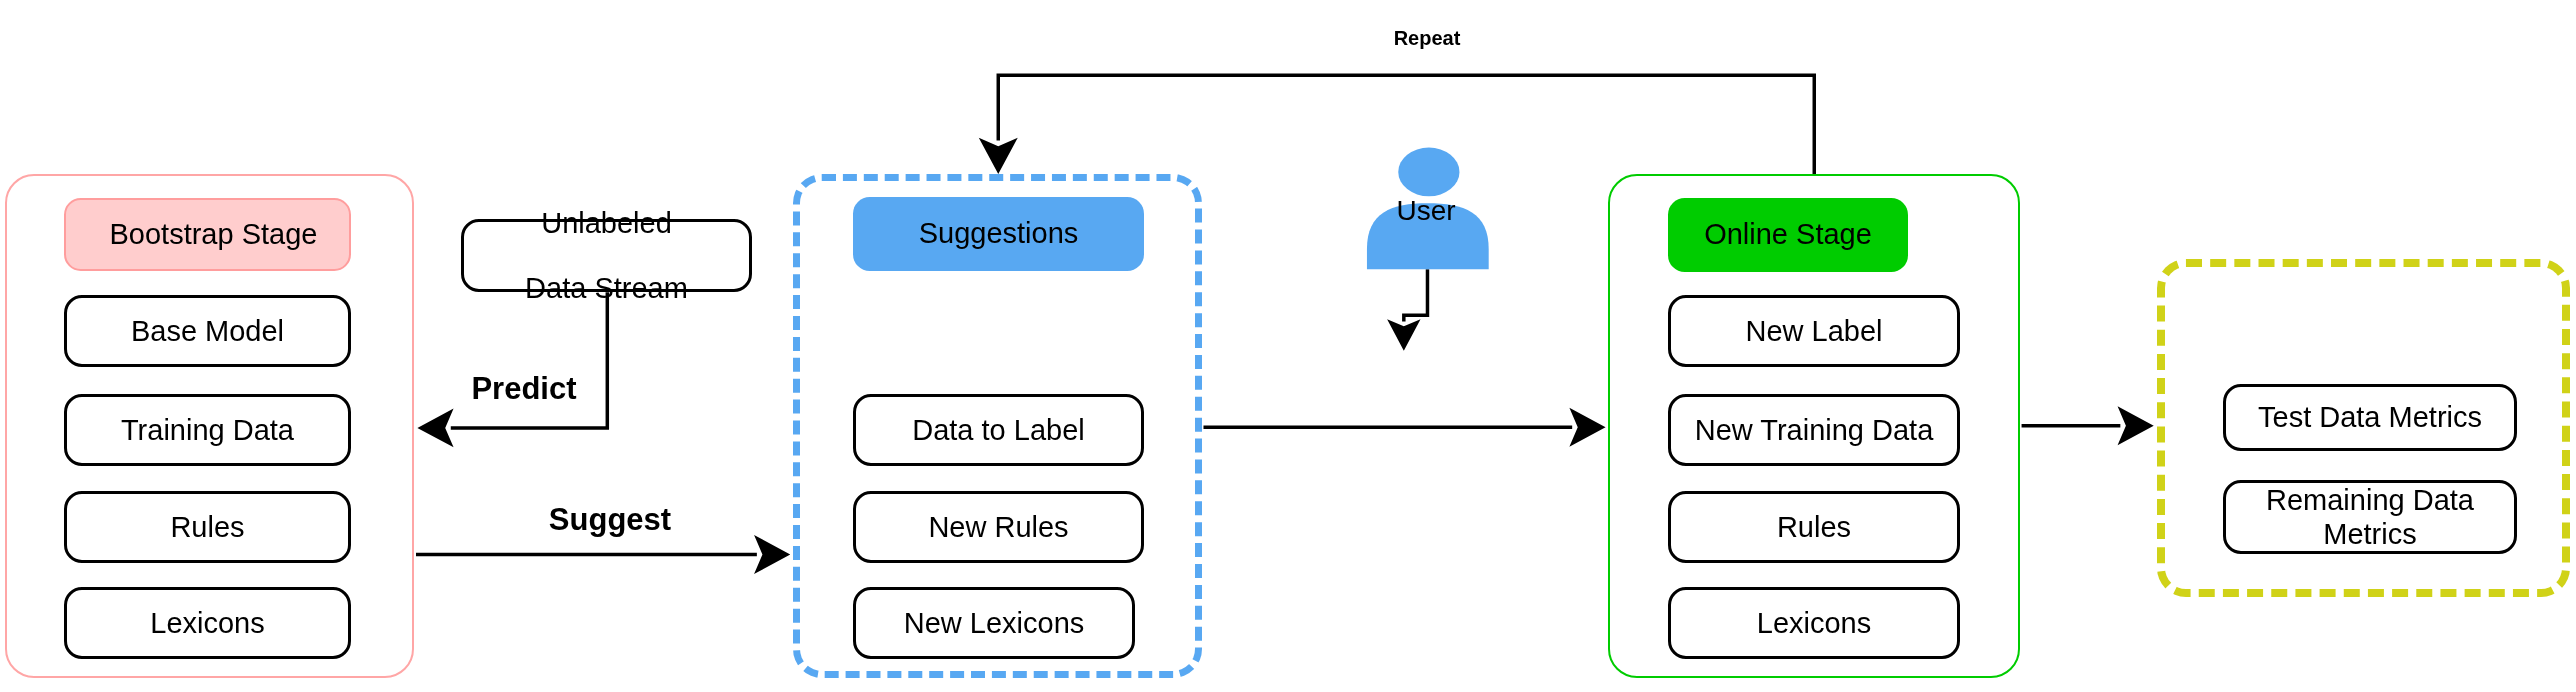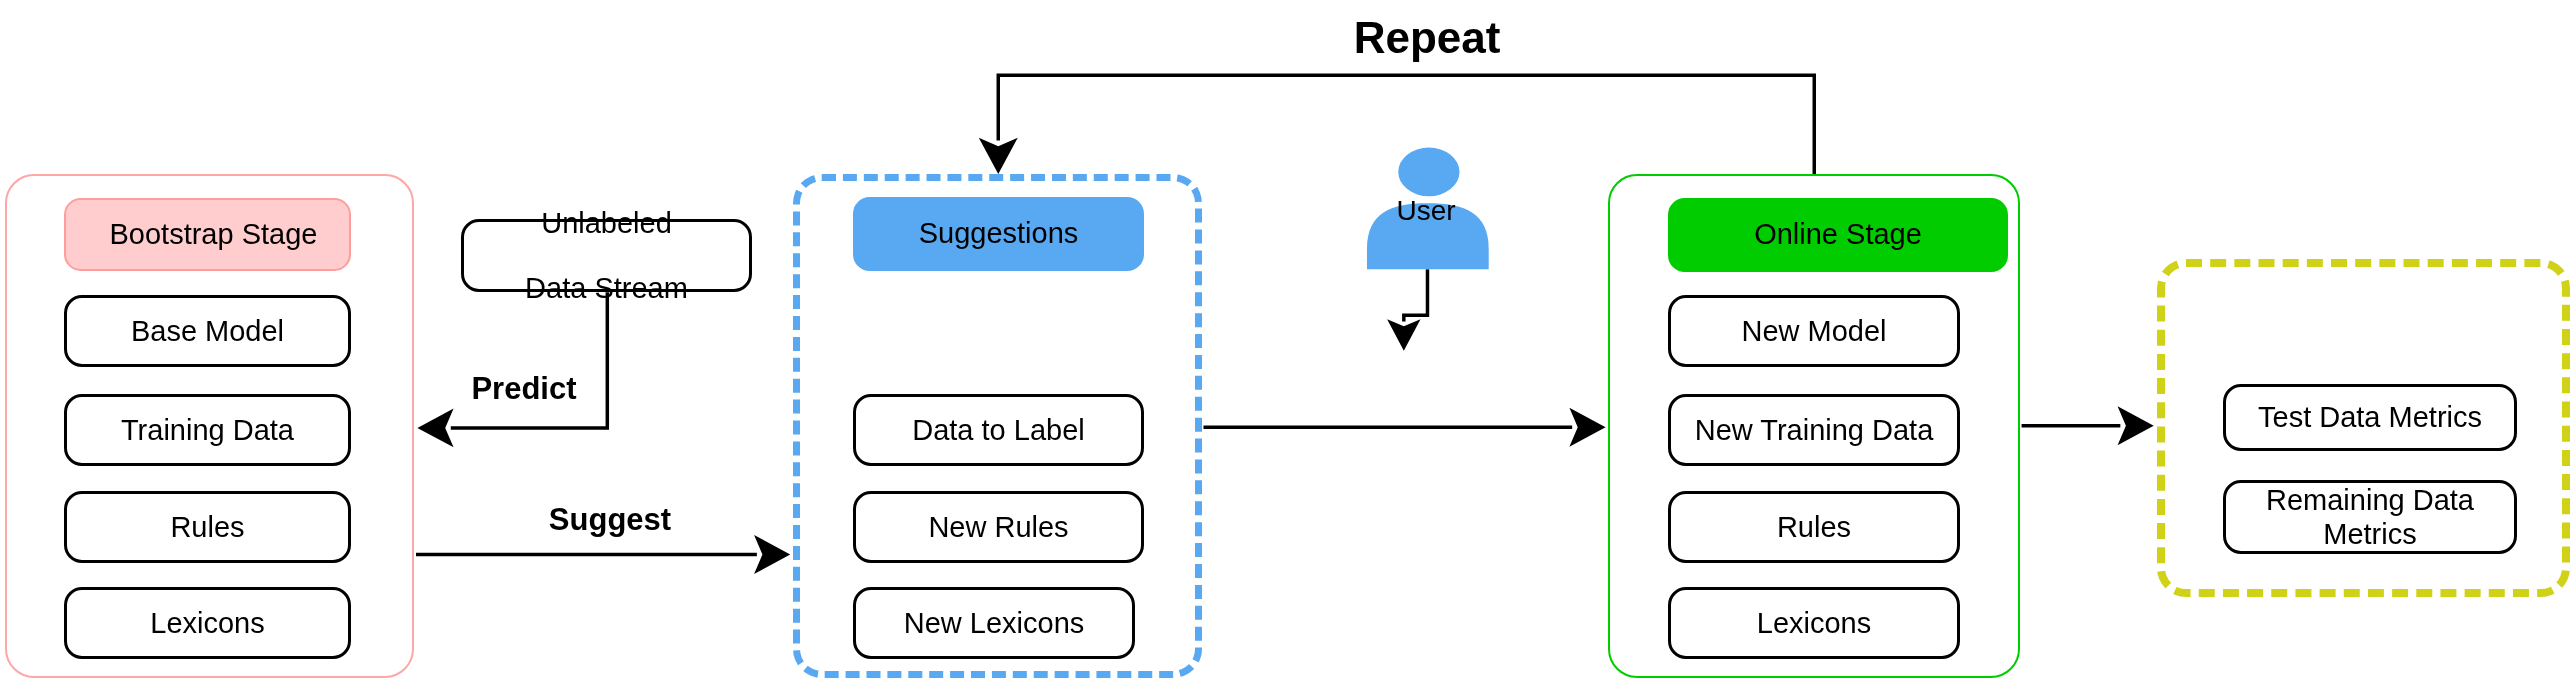--- a/index.html
+++ b/index.html
@@ -24,21 +24,21 @@
   .node{
     position:absolute;box-sizing:border-box;background:#ffffff;border:3.5px solid #000;
     border-radius:18px;display:flex;align-items:center;justify-content:center;
     font-size:29px;line-height:1.18;text-align:center;padding:0 9.7px;gap:31px;
   }
   .lbl{
     position:absolute;transform:translate(-50%,-50%);
     font-weight:bold;font-size:31px;white-space:nowrap;text-align:center;
   }
   .lbl.regular{font-weight:normal;font-size:28px;}
-  .lbl.repeat{font-size:44px;}
+  .lbl.repeat{font-size:20px;}
   .arrows{position:absolute;left:0;top:0;width:2576px;height:693px;}
   .arrows path{stroke:#000;stroke-width:5;fill:none;}
   .arrows polygon{fill:#000;stroke:none;}
   .user-shape{position:absolute;left:0;top:0;width:2576px;height:693px;pointer-events:none;}
 </style>
 </head>
 <body>
 
 <div class="canvas">
 
@@ -84,21 +84,21 @@
   <div class="container blue" style="left:793px;top:174px; width:409px; height:504px;"></div>
   <div class="container green" style="left:1608px;top:174px; width:412px; height:504px;"></div>
   <div class="container yellow" style="left:2157px;top:259px; width:413px; height:338px;"></div>
 
   <div class="header pink" style="left:64px;  top:198px; width:287px; height:73px;">
     <span>Bootstrap Stage</span>
   </div>
   <div class="header blue" style="left:853px;top:197px; width:291px; height:74px;">
     <span>Suggestions</span>
   </div>
-  <div class="header green" style="left:1668px;top:198px; width:340px; height:74px;">
+  <div class="header green" style="left:1668px;top:198px; width:240px; height:74px;">
     <span>Online Stage</span>
   </div>
 
   <div class="node" style="left:64px;top:295px;width:287px;height:72px;">
     <span>Base Model</span>
   </div>
   <div class="node" style="left:64px;top:394px;width:287px;height:72px;">
     <span>Training Data</span>
   </div>
   <div class="node" style="left:64px;top:491px;width:287px;height:72px;">
@@ -117,21 +117,21 @@
     <span>Data to Label</span>
   </div>
   <div class="node" style="left:853px;top:491px;width:291px;height:72px;">
     <span>New Rules</span>
   </div>
   <div class="node" style="left:853px;top:587px;width:282px;height:72px;">
     <span>New Lexicons</span>
   </div>
 
   <div class="node" style="left:1668px;top:295px;width:292px;height:72px;">
-    <span>New Model</span>
+    <span>New Label</span>
   </div>
   <div class="node" style="left:1668px;top:394px;width:292px;height:72px;">
     <span>New Training Data</span>
   </div>
   <div class="node" style="left:1668px;top:491px;width:292px;height:72px;">
     <span>Rules</span>
   </div>
   <div class="node" style="left:1668px;top:587px;width:292px;height:72px;">
     <span>Lexicons</span>
   </div>

